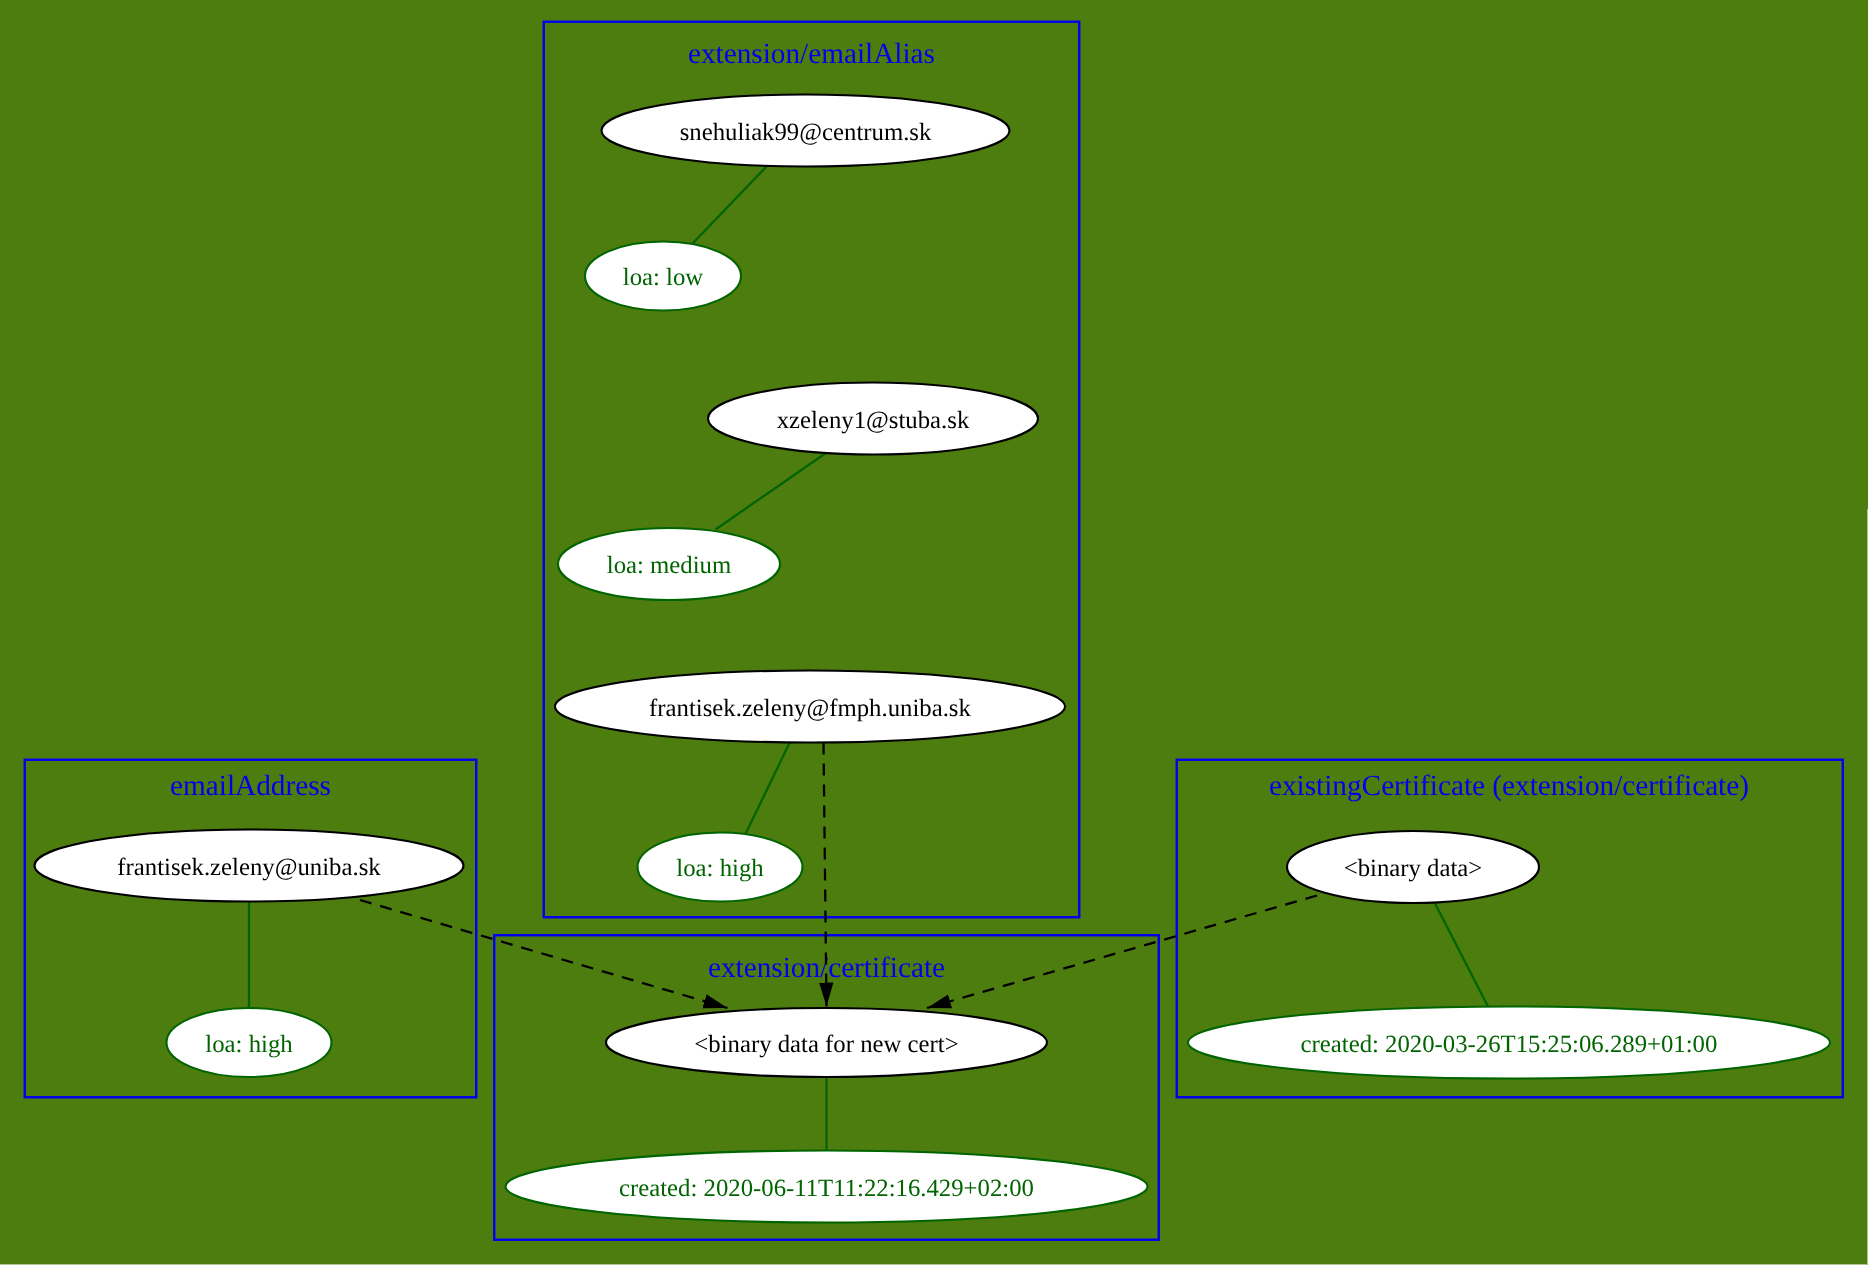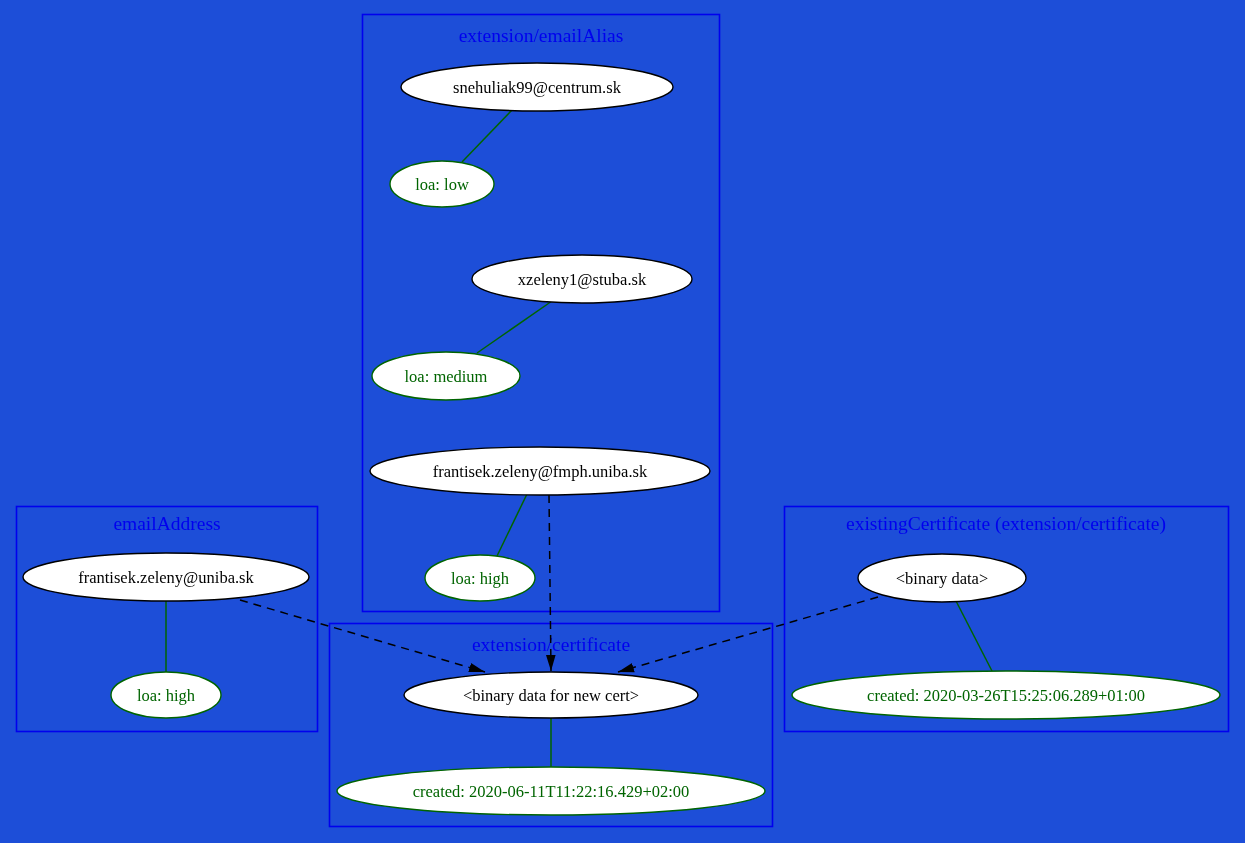--- a/index.html
+++ b/index.html
@@ -4,21 +4,21 @@
 <style>
   html, body {
     margin: 0;
     padding: 0;
     background: #ffffff;
   }
   .page {
     position: relative;
     width: 1245px;
     height: 843px;
-    background: #1d4ed8;
+    background: #4d7c0f;
     overflow: hidden;
   }
   svg text {
     font-family: "Liberation Serif", "DejaVu Serif", serif;
   }
   .cluster-rect {
     fill: none;
     stroke-width: 1.6;
   }
   .cluster-title {

